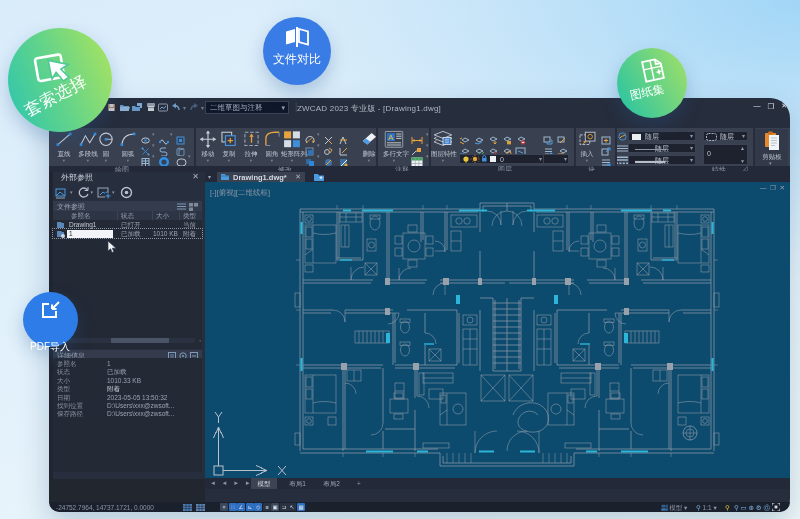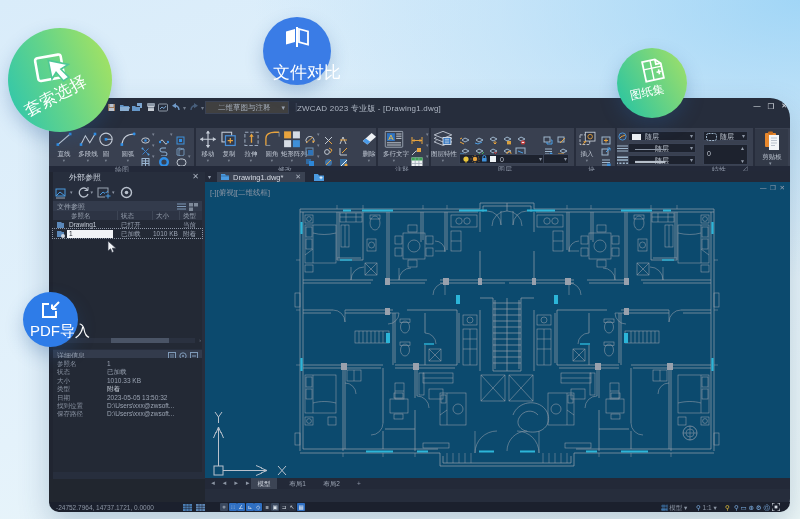--- a/index.html
+++ b/index.html
@@ -13,21 +13,21 @@
   }
 
   #win {
     position:absolute; left:49px; top:98px; width:741px; height:414px;
     background:#262d3c; border-radius:10px 20px 13px 13px;
     box-shadow:0 12px 30px rgba(40,80,120,.25);
   }
   
   #titlebar { position:absolute; left:0; top:0; width:100%; height:18px; }
   #qat { position:absolute; left:58px; top:3px; height:12px; display:flex; gap:2.5px; align-items:center; opacity:.88; }
-  #wsbox { position:absolute; left:156px; top:2.5px; width:84px; height:13px; background:#404040; border:1px solid #3a4254; font-size:7.5px; color:#a7b0bd; line-height:11px; padding-left:12px; }
+  #wsbox { position:absolute; left:156px; top:2.5px; width:84px; height:13px; background:#0f172a; border:1px solid #3a4254; font-size:7.5px; color:#a7b0bd; line-height:11px; padding-left:4px; }
   #wsbox i { font-style:normal; position:absolute; right:3px; top:0px; font-size:7px; color:#9aa3b0; }
   #wstitle { position:absolute; left:248px; top:4.5px; font-size:8px; color:#aeb6c3; letter-spacing:.2px; white-space:nowrap; }
   #winbtns { position:absolute; right:3px; top:4px; display:flex; gap:7px; color:#dfe4ea; font-size:7px; }
   
   #rtabs { position:absolute; left:0; top:18px; width:100%; height:12px; font-size:7.5px; color:#b7bfcb; }
   #rtabs span { position:absolute; top:1px; white-space:nowrap; }
   
   #ribbon { position:absolute; left:0; top:30px; width:100%; height:38px; background:#394050; }
   #plabels { position:absolute; left:0; top:68px; width:100%; height:7px; background:#232939; font-size:7px; color:#8d96a6; }
   #plabels span { position:absolute; top:-1px; }
@@ -39,21 +39,21 @@
   .rsm { position:absolute; width:11px; height:10px; }
   .rdot { position:absolute; width:3px; height:3px; }
   .rdot:after { content:"▾"; font-size:5px; color:#7c8595; position:absolute; top:-3px; }
   .pdrop { position:absolute; height:10px; background:#1d222e; border:1px solid #3a4254; }
   .pdrop .sw { position:absolute; left:3px; top:1.5px; width:9px; height:6px; background:#eef1f4; }
   .pdrop .pv { position:absolute; top:0.5px; font-size:7px; color:#c2c9d4; line-height:8px; }
   .pdrop i { font-style:normal; position:absolute; right:2px; top:0px; font-size:6px; color:#8d96a5; }
 
   
   #palette { position:absolute; left:0; top:74px; width:156px; height:307px; background:#272e3d; }
-  .ptitle { position:absolute; left:0; top:0; width:100%; height:11px; color:#c8cfda; font-size:8px; line-height:11px; padding-left:20px; }
+  .ptitle { position:absolute; left:0; top:0; width:100%; height:11px; color:#c8cfda; font-size:8px; line-height:11px; padding-left:12px; }
   .pclose { position:absolute; right:6px; top:0px; color:#aab2bf; font-size:8px; }
   #ptools { position:absolute; left:6px; top:13px; width:148px; height:14px; }
   #fileref { position:absolute; left:4px; top:29px; width:149px; height:9.5px; background:#333b4c; color:#9ba4b2; font-size:7px; line-height:11px; padding-left:4px; }
   #reftable { position:absolute; left:4px; top:39px; width:149px; height:138px; background:#232935; }
   #refhead { position:absolute; left:0; top:0; width:100%; height:9px; background:#2d3444; color:#97a0ae; font-size:6.5px; line-height:9px; }
   #details { position:absolute; left:4px; top:186px; width:149px; height:114px; background:#232935; padding:2px 0 0 4px; overflow:hidden; }
   #dtitle { position:absolute; left:4px; top:178px; width:149px; height:11px; background:#333b4c; color:#9ba4b2; font-size:7px; line-height:11px; padding-left:4px; }
   .drow { font-size:6.5px; color:#8b94a3; line-height:8.4px; white-space:nowrap; position:relative; }
   .drow b { position:absolute; left:50px; font-weight:normal; color:#9aa3b2; }
 
@@ -599,21 +599,21 @@
     </div>
     <div style="position:absolute;left:156px;top:84px;width:4px;height:296px;background:#272e3d;"></div>
     <div style="position:absolute;left:0;top:381px;width:156px;height:23px;background:#21262f;"></div>
     <div id="filetabs">
       <span style="position:absolute;left:3px;top:2px;font-size:6px;color:#9aa3b2;">▾</span>
       <div id="ftab">
         <svg width="10" height="8" viewBox="0 0 10 8" style="position:absolute;left:3px;top:1.5px;">
           <path d="M1 1h4l1 1.5h3V7H1z" fill="#4a9ae0"></path>
           <path d="M1 3h8" stroke="#2c5f8f" stroke-width=".6"></path>
         </svg>
-        <span style="position:absolute;left:16px;top:1px;font-size:7.5px;color:#d3d9e2;">Drawing1.dwg*</span>
+        <span style="position:absolute;left:16px;top:1px;font-size:7.5px;color:#d3d9e2;font-weight:bold;">Drawing1.dwg*</span>
         <span style="position:absolute;right:4px;top:1px;font-size:7px;color:#aab2bf;">✕</span>
       </div>
       <svg width="12" height="9" viewBox="0 0 12 9" style="position:absolute;left:108px;top:1.5px;">
         <path d="M1 1h4l1 1.5h5V8H1z" fill="#4a9ae0"></path>
         <path d="M8 3.2v3M6.5 4.7h3" stroke="#eaf1f8" stroke-width="1"></path>
       </svg>
     </div>
     <div id="canvas">
       <div style="position:absolute;left:5px;top:6px;font-size:7.5px;color:#8d96a5;">[-][俯视][二维线框]</div>
       <div style="position:absolute;right:5px;top:2px;font-size:6.5px;color:#98a1b0;">—&nbsp;&nbsp;❐&nbsp;&nbsp;✕</div>
@@ -805,30 +805,30 @@
       <path d="M15 9l19 7.5-8 3.4 6.5 9.2-6 2.8-5.8-9.8-5.2 5.9z" fill="#fff" stroke="#4ec897" stroke-width="1.6"></path>
     </svg>
     <span class="bl" style="left:14px;top:57px;transform:rotate(-28deg);font-size:16.5px;letter-spacing:.5px;">套索选择</span>
   </div>
   <div class="badge" id="b-cmp">
     <svg width="26" height="22" viewBox="0 0 26 22" style="position:absolute;left:21px;top:9px;">
       <path d="M13 1v20" stroke="#fff" stroke-width="2"></path>
       <path d="M2 5.5L11 3v13L2 18.5z" fill="#fff"></path>
       <path d="M15 3l9 2.5V18.5L15 16z" fill="none" stroke="#fff" stroke-width="1.8"></path>
     </svg>
-    <span class="bl" style="left:10px;top:34px;font-size:17px;margin-top:10px;">文件对比</span>
+    <span class="bl" style="left:10px;top:34px;font-size:12px;">文件对比</span>
   </div>
   <div class="badge" id="b-sheet">
     <svg width="24" height="24" viewBox="0 0 24 24" style="position:absolute;left:24px;top:10px;transform:rotate(-12deg);">
       <path d="M3 2h13l5 5v15H3z" fill="none" stroke="#fff" stroke-width="1.8"></path>
       <path d="M16 2v5h5" fill="none" stroke="#fff" stroke-width="1.8"></path>
       <path d="M3 10h18M11 2v20" stroke="#fff" stroke-width="1.4"></path>
       <path d="M15 15h5M17.5 12.5v5" stroke="#fff" stroke-width="1.6"></path>
     </svg>
     <span class="bl" style="left:13px;top:37px;transform:rotate(-12deg);font-size:11.5px;">图纸集</span>
   </div>
   <div class="badge" id="b-pdf">
     <svg width="20" height="18" viewBox="0 0 20 18" style="position:absolute;left:18px;top:9px;">
       <path d="M8 3H2v13h13v-6" fill="none" stroke="#fff" stroke-width="2"></path>
       <path d="M18 1l-7 7M11 8V3.5M11 8h4.5" stroke="#fff" stroke-width="2" fill="none"></path>
     </svg>
-    <span class="bl" style="left:7px;top:30px;font-size:15px;">PDF导入</span>
+    <span class="bl" style="left:7px;top:48px;font-size:10px;">PDF导入</span>
   </div>
 
 </body></html>

